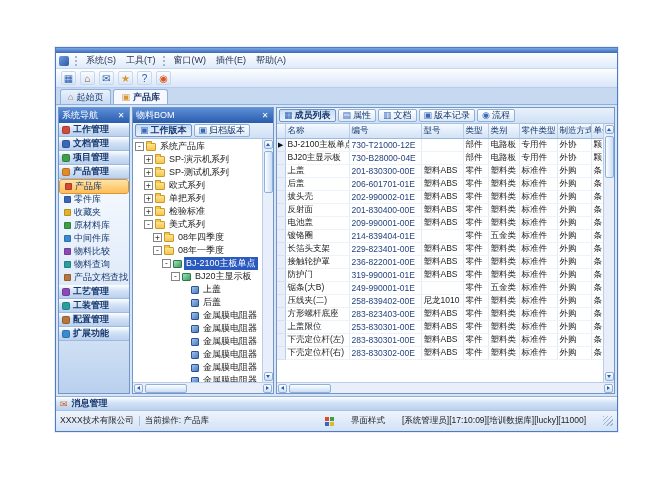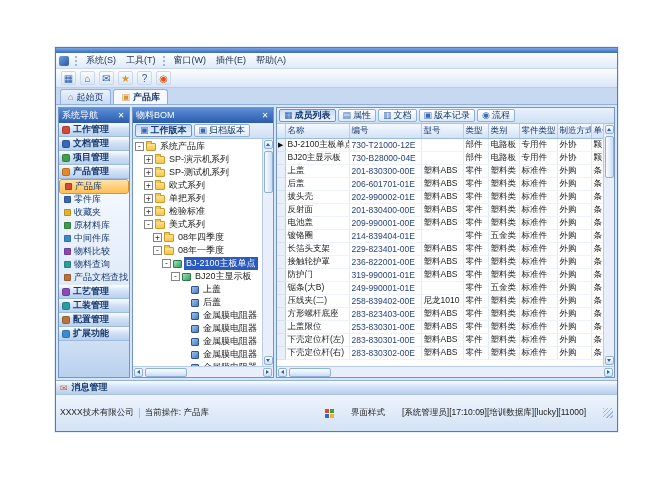--- a/index.html
+++ b/index.html
@@ -99,21 +99,21 @@
     border-bottom: 1px solid #eef2f9; padding: 0 2px; white-space: nowrap; overflow: hidden; }
   td.code { color: #24427e; }
   td.mark { text-align: center; color: #111; font-size: 7px; padding: 0; background: #e8effa;
     border-right: 1px solid #b9cde9; border-bottom: 1px solid #d5e2f2; }
   th.mark-h { background: linear-gradient(180deg,#f4f9ff,#d2e2f6); }
   .msgbar { flex: 0 0 14px; display: flex; align-items: center; gap: 4px; padding: 0 4px;
     background: linear-gradient(180deg,#fefeff,#d2e2f6 45%,#b9d0ef); border-top: 1px solid #8fb0dc;
     font-size: 9px; font-weight: bold; color: #16386e; }
   .msg-ico { color: #d05a1a; font-size: 9px; font-weight: normal; }
   .statusbar { flex: 0 0 17px; background: linear-gradient(180deg,#eef4fc,#d3e2f6);
-    border-top: 1px solid #aac2e2; display: flex; align-items: center; gap: 5px; padding: 12px 4px;
+    border-top: 1px solid #aac2e2; display: flex; align-items: center; gap: 5px; padding: 4px 4px;
     font-size: 8.5px; color: #222; white-space: nowrap; }
   .sb-sep { width: 1px; height: 10px; background: #aac2e2; }
   .sb-right { margin-left: auto; display: flex; align-items: center; gap: 17px; }
   .winlogo { display: grid; grid-template-columns: 4px 4px; grid-template-rows: 4px 4px; gap: 1px; }
   .winlogo i { display: block; }
   .winlogo i:nth-child(1){ background:#e04a2a; } .winlogo i:nth-child(2){ background:#3f9e3f; }
   .winlogo i:nth-child(3){ background:#3a68b8; } .winlogo i:nth-child(4){ background:#e0b82a; }
   .rgrip { width: 10px; height: 10px;
     background: repeating-linear-gradient(135deg,#9fb6d8 0 1px,transparent 1px 3px); }
 </style>

